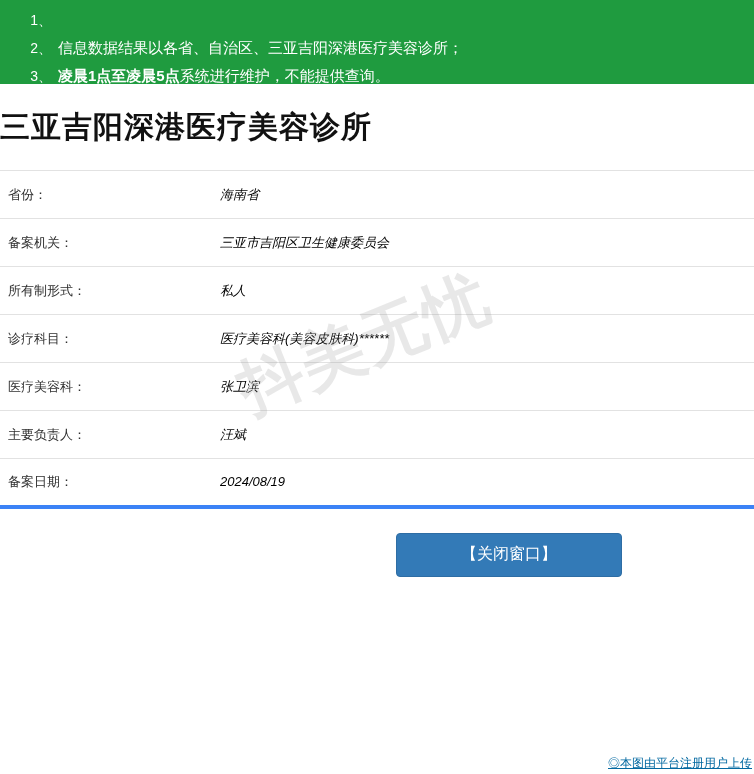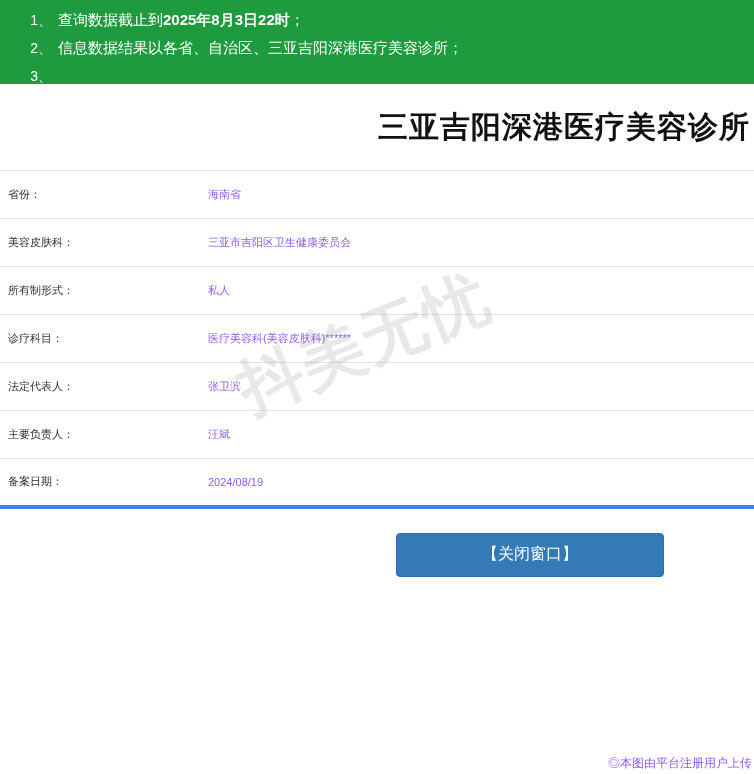--- a/index.html
+++ b/index.html
@@ -41,21 +41,21 @@
   }
   .notice-text b {
     font-weight: bold;
   }
 
   
   .title-wrap {
     height: 86px;
     display: flex;
     align-items: center;
-    justify-content: flex-end;
+    justify-content: flex-start;
     padding-right: 4px;
     box-sizing: border-box;
   }
   .title {
     font-size: 30px;
     font-weight: bold;
     color: #111111;
     letter-spacing: 1px;
   }
 
@@ -63,48 +63,49 @@
   .info-table {
     width: 754px;
     border-collapse: collapse;
     table-layout: fixed;
   }
   .info-table tr {
     height: 48px;
   }
   .info-table td {
     border-top: 1px solid #e2e2e2;
-    font-size: 11px;
+    font-size: 13px;
     color: #3b3b3b;
     vertical-align: middle;
-    padding: 0;
+    padding: 12px;
   }
   .info-table tr:last-child td {
     border-bottom: 4px solid #3b82f6;
   }
   td.label {
     width: 186px;
     padding-left: 8px;
     color: #2f2f2f;
   }
   td.value {
     padding-left: 14px;
-    color: #8b5cf6;
+    color: #000000;
+    font-style: italic;
   }
 
   
   .footer {
     height: 70px;
     position: relative;
   }
   .close-btn {
     position: absolute;
     left: 396px;
     top: 24px;
-    width: 268px;
+    width: 226px;
     height: 44px;
     background: #337ab7;
     border: 1px solid #2e6da4;
     border-radius: 4px;
     color: #ffffff;
     font-size: 16px;
     display: flex;
     align-items: center;
     justify-content: center;
     cursor: pointer;
@@ -123,66 +124,67 @@
     pointer-events: none;
     user-select: none;
     white-space: nowrap;
     letter-spacing: 2px;
   }
   .corner-note {
     position: absolute;
     right: 2px;
     bottom: 2px;
     font-size: 12px;
-    color: #8b5cf6;
+    color: #0369a1;
     white-space: nowrap;
     pointer-events: none;
+    text-decoration: underline;
   }
 </style>
 </head>
 <body>
 
 <div class="notice">
   <div class="notice-line">
     <span class="notice-num">1、</span>
-    <span class="notice-text"><span>查询数据截止到</span><b>2025年8月3日22时</b><span>；</span></span>
   </div>
   <div class="notice-line">
     <span class="notice-num">2、</span>
     <span class="notice-text"><span>信息数据结果以各省、自治区、三亚吉阳深港医疗美容诊所；</span><b></b><span></span></span>
   </div>
   <div class="notice-line">
     <span class="notice-num">3、</span>
+    <span class="notice-text"><span></span><b>凌晨1点至凌晨5点</b><span>系统进行维护，不能提供查询。</span></span>
   </div>
 </div>
 
 <div class="title-wrap">
   <div class="title">三亚吉阳深港医疗美容诊所</div>
 </div>
 
 <table class="info-table">
   <tbody>
     <tr>
       <td class="label">省份：</td>
       <td class="value">海南省</td>
     </tr>
     <tr>
-      <td class="label">美容皮肤科：</td>
+      <td class="label">备案机关：</td>
       <td class="value">三亚市吉阳区卫生健康委员会</td>
     </tr>
     <tr>
       <td class="label">所有制形式：</td>
       <td class="value">私人</td>
     </tr>
     <tr>
       <td class="label">诊疗科目：</td>
       <td class="value">医疗美容科(美容皮肤科)******</td>
     </tr>
     <tr>
-      <td class="label">法定代表人：</td>
+      <td class="label">医疗美容科：</td>
       <td class="value">张卫滨</td>
     </tr>
     <tr>
       <td class="label">主要负责人：</td>
       <td class="value">汪斌</td>
     </tr>
     <tr>
       <td class="label">备案日期：</td>
       <td class="value">2024/08/19</td>
     </tr>

